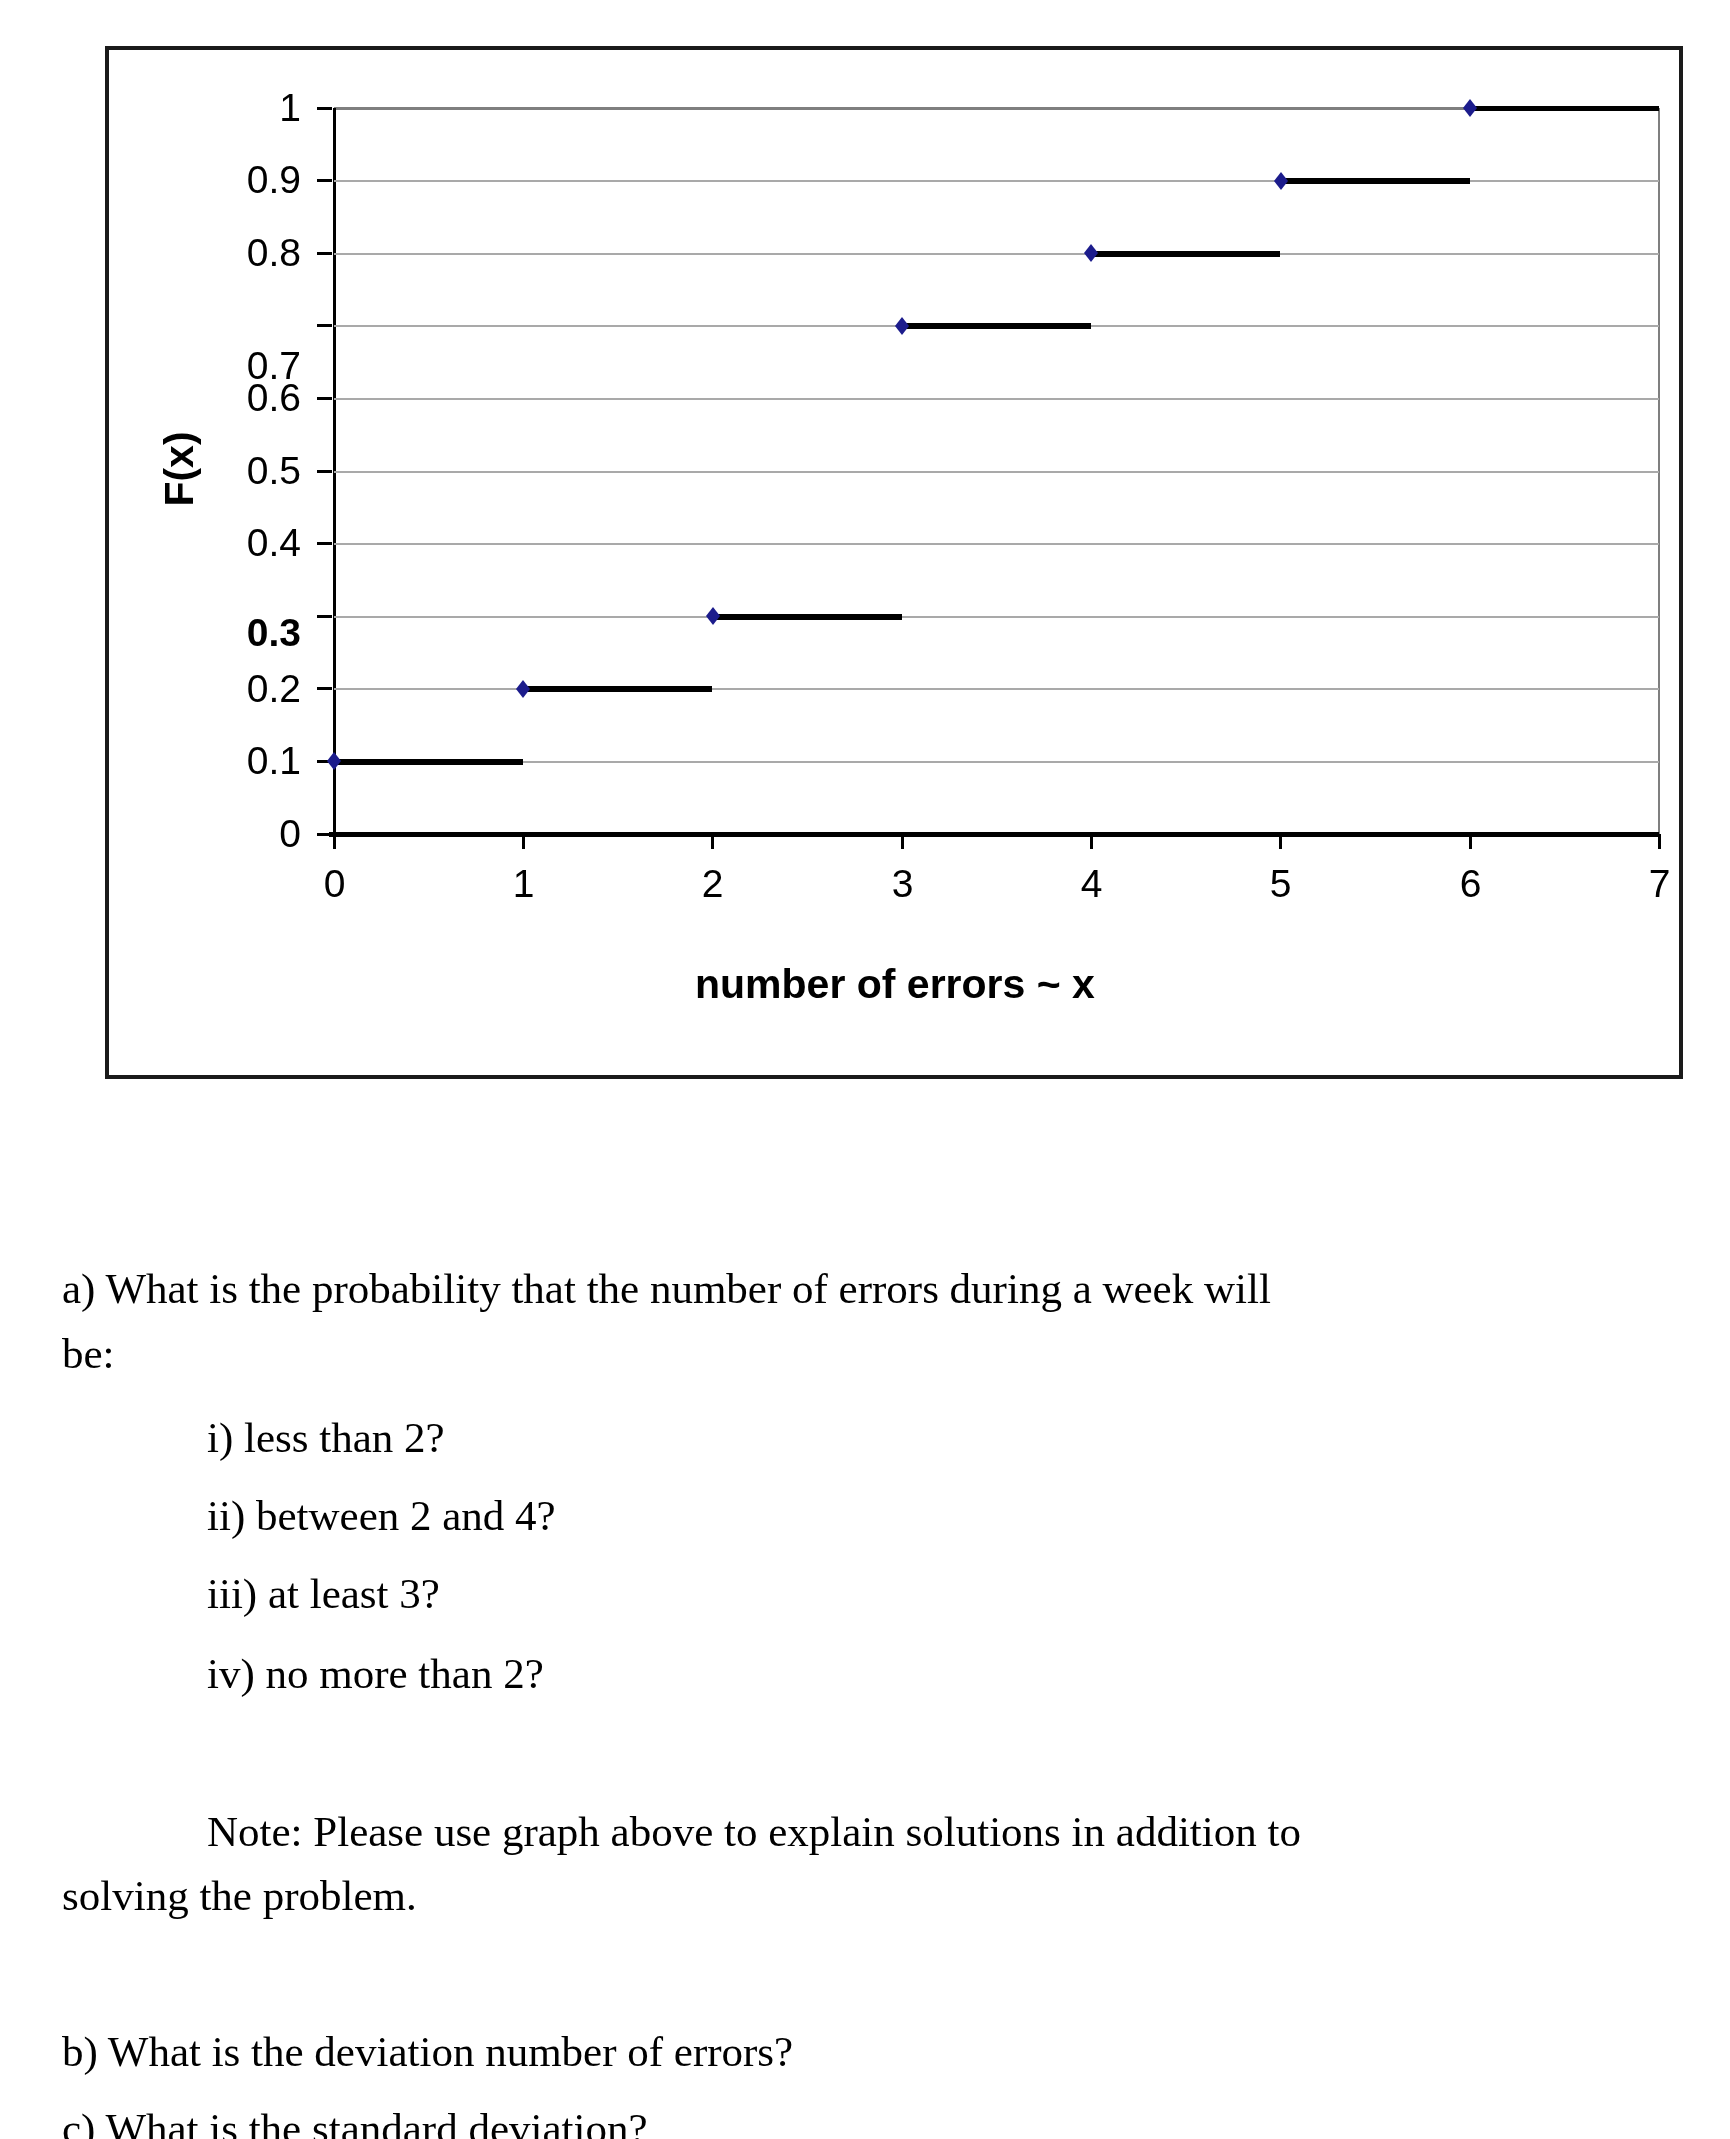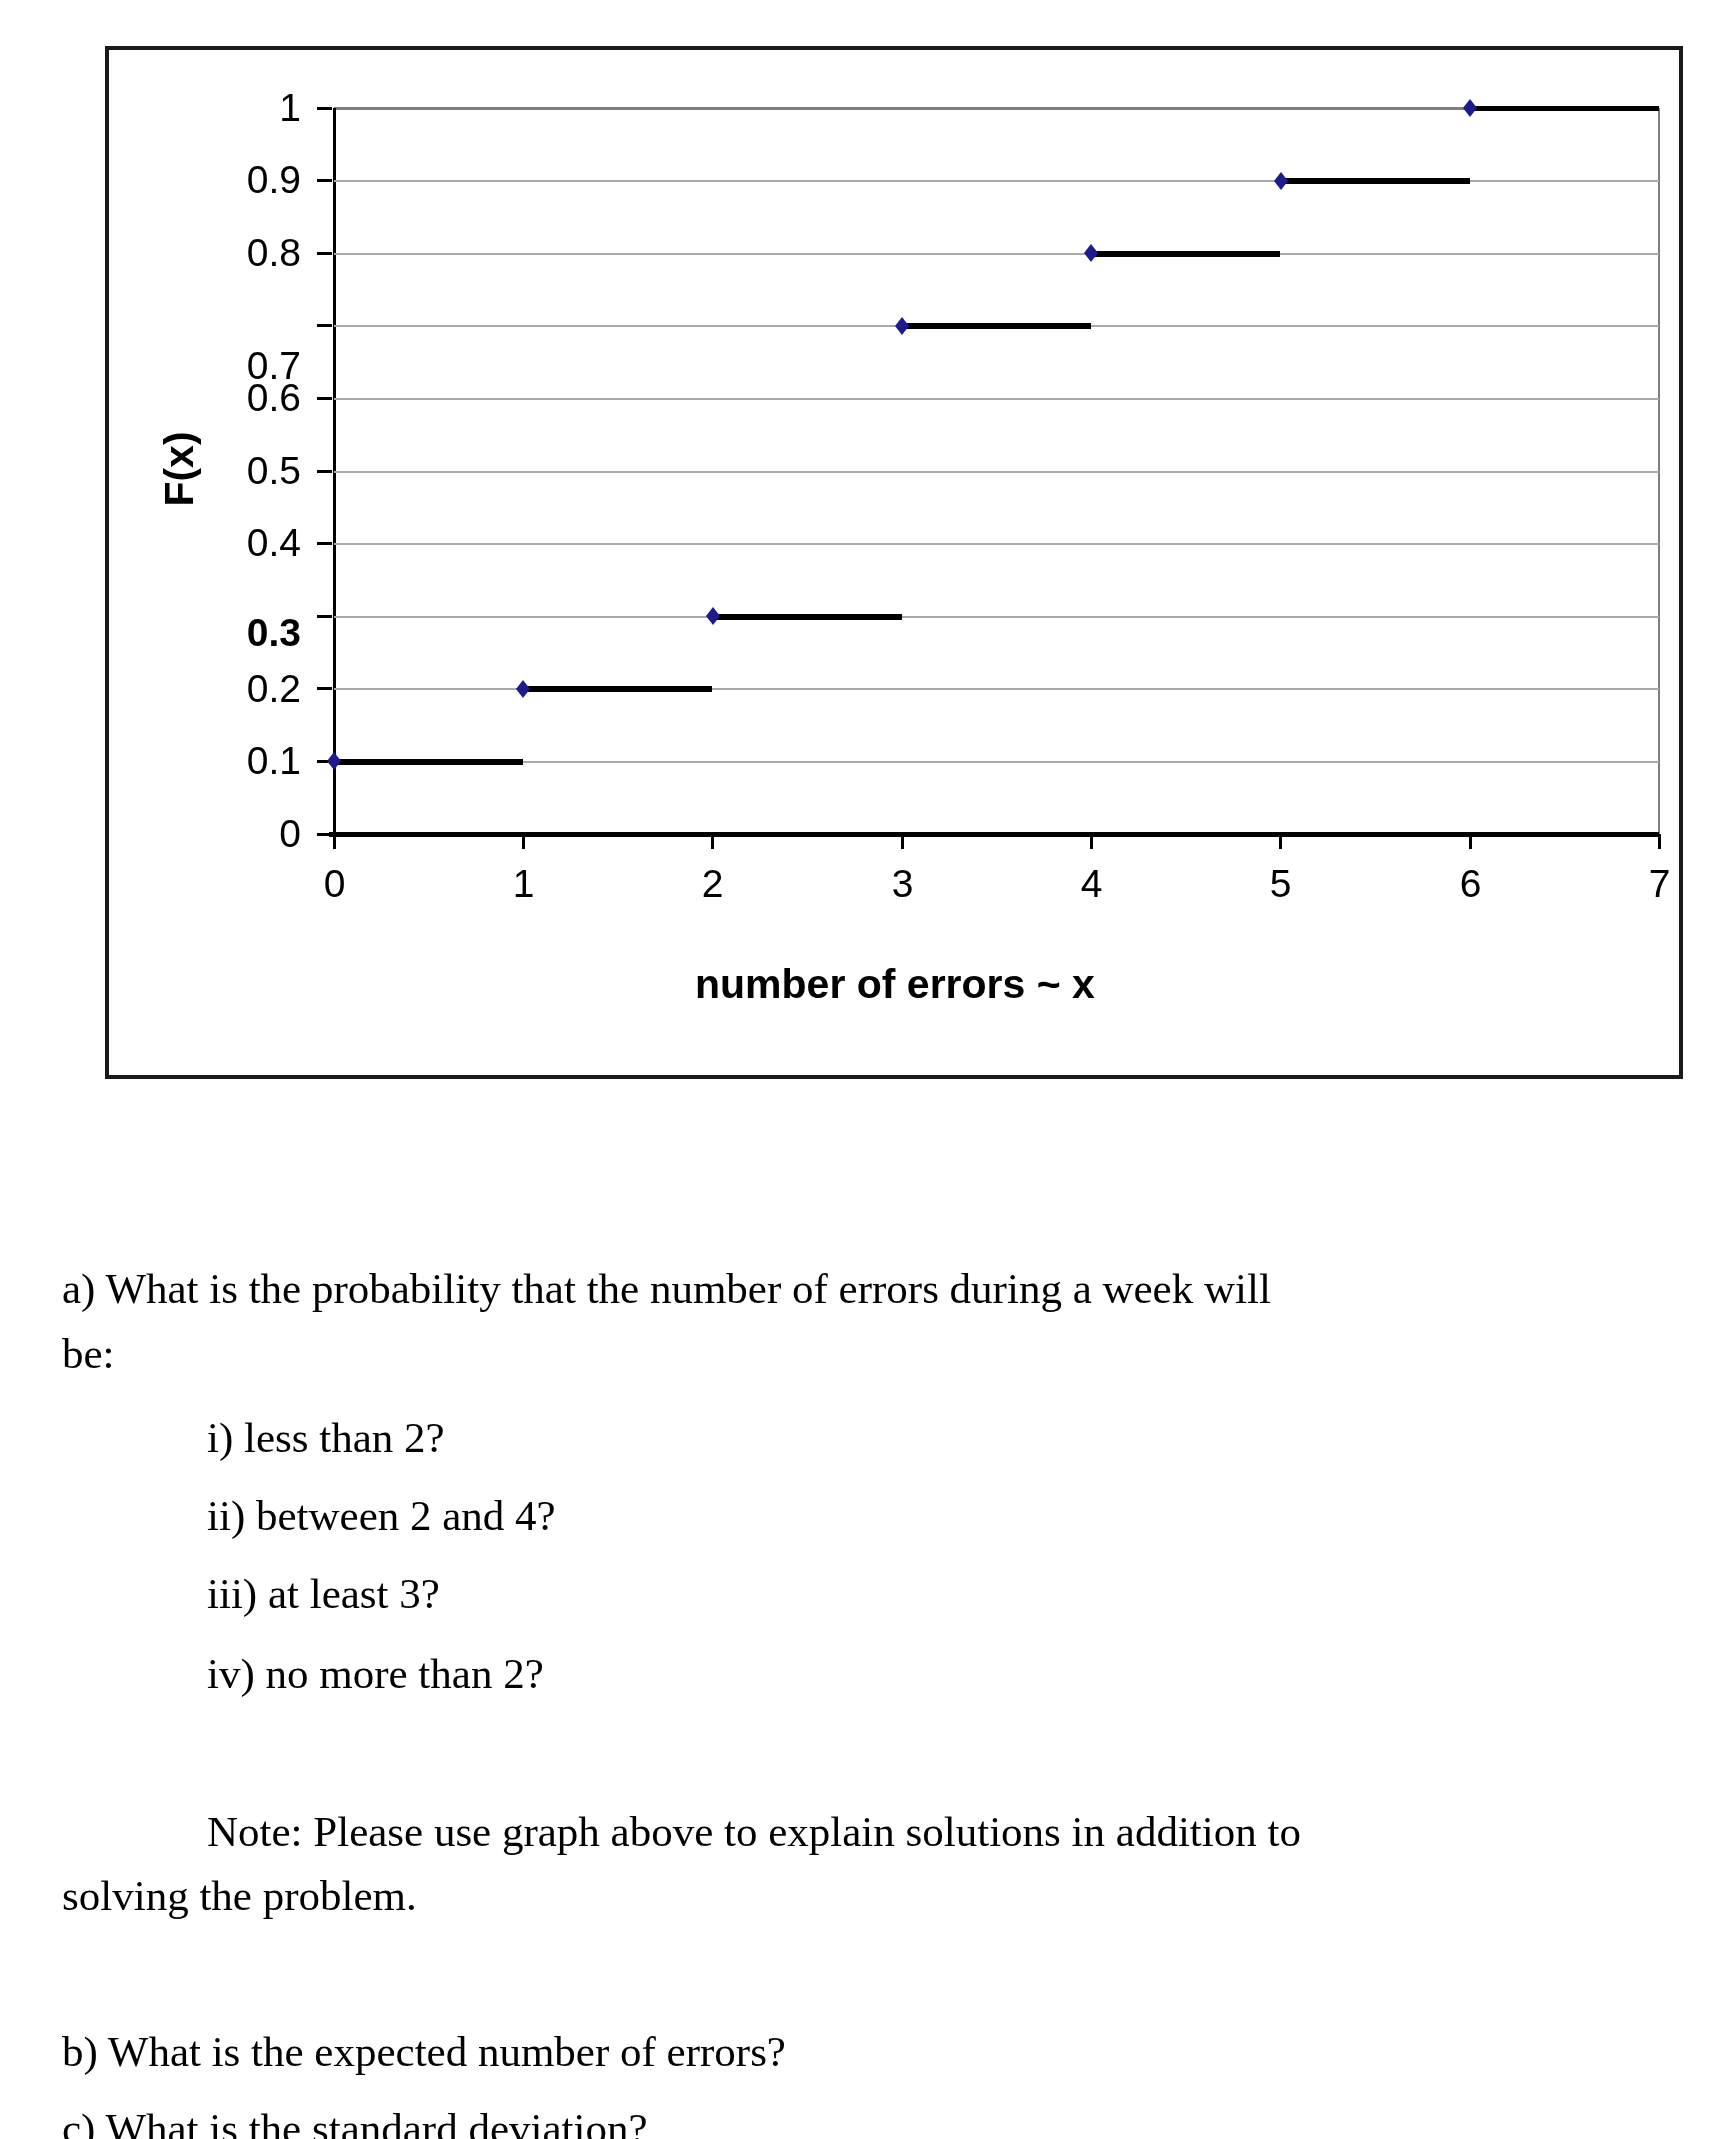--- a/index.html
+++ b/index.html
@@ -152,16 +152,16 @@
 
 <div class="questions">
   <div class="q-line" style="top:0px">a) What is the probability that the number of errors during a week will</div>
   <div class="q-line" style="top:65px">be:</div>
   <div class="q-line q-indent" style="top:149px">i) less than 2?</div>
   <div class="q-line q-indent" style="top:227px">ii) between 2 and 4?</div>
   <div class="q-line q-indent" style="top:305px">iii) at least 3?</div>
   <div class="q-line q-indent" style="top:385px">iv) no more than 2?</div>
   <div class="q-line q-indent" style="top:543px">Note: Please use graph above to explain solutions in addition to</div>
   <div class="q-line" style="top:607px">solving the problem.</div>
-  <div class="q-line" style="top:763px">b) What is the expected number of errors?</div>
+  <div class="q-line" style="top:763px">b) What is the deviation number of errors?</div>
   <div class="q-line" style="top:840px">c) What is the standard deviation?</div>
 </div>
 
 
 </body></html>

